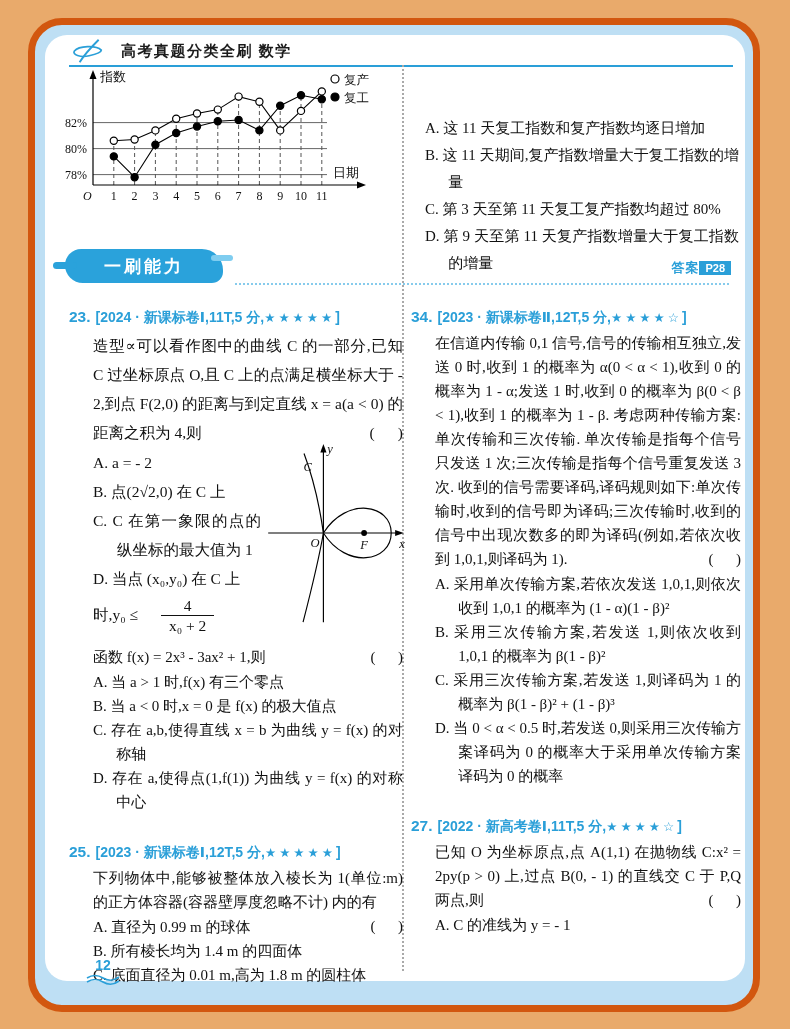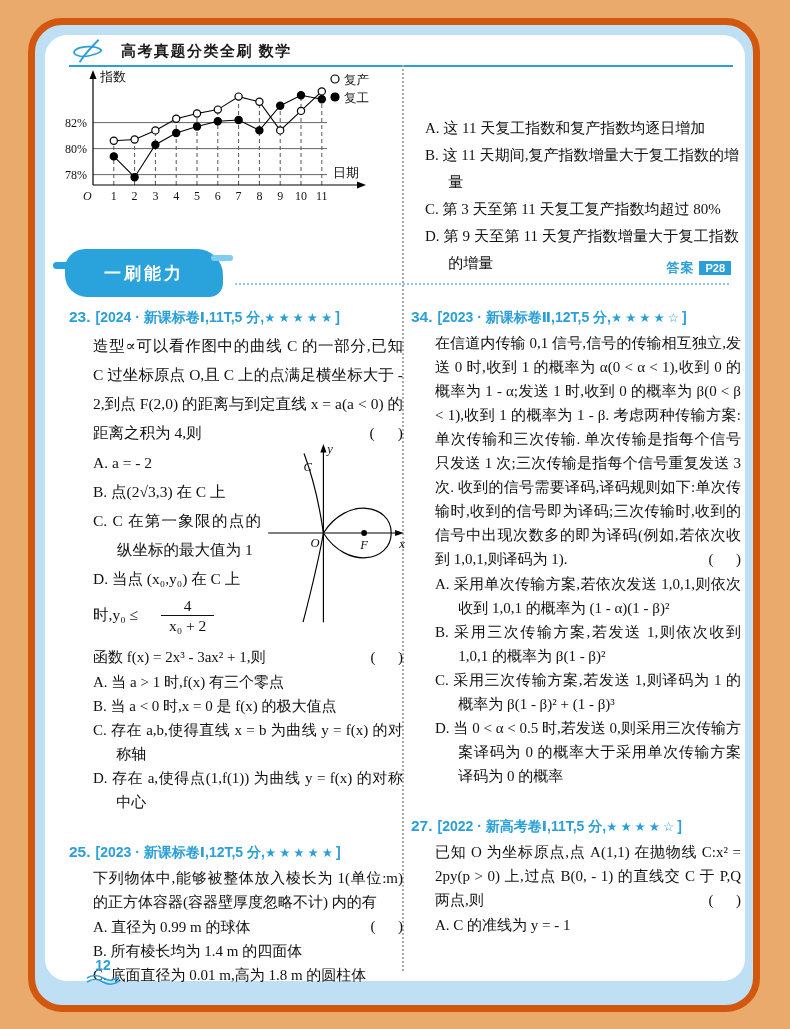--- a/index.html
+++ b/index.html
@@ -28,30 +28,30 @@
   }
   
   .chart-block{position:absolute;left:8px;top:30px;width:342px;height:150px;}
   .chart-options{position:absolute;left:380px;top:36px;width:314px;font-size:15px;line-height:27px;margin-top:44px;}
   .opt{padding-left:1.55em;text-indent:-1.55em;text-align:justify;}
   
   .v-divider{position:absolute;left:357px;top:30px;height:906px;width:0;border-left:2px dotted #a9a9a9;}
   .h-rule{position:absolute;left:190px;right:16px;top:248px;border-top:2px dotted #86cbec;}
   
   .banner{
-    position:absolute;left:20px;top:214px;width:158px;height:48px;
+    position:absolute;left:20px;top:214px;width:158px;height:34px;
     background:#2aa2db;border-radius:20px 26px 14px 22px;
     display:flex;align-items:center;justify-content:center;
     color:#fff;font-family:"Liberation Sans","DejaVu Sans",sans-serif;
     font-weight:bold;font-size:17px;letter-spacing:3px;
   }
   .banner::before{content:"";position:absolute;left:-12px;top:13px;width:24px;height:7px;background:#2aa2db;border-radius:4px;}
   .banner::after{content:"";position:absolute;right:-10px;top:6px;width:22px;height:6px;background:#7fcdf0;border-radius:4px;}
   
-  .answer{position:absolute;right:14px;top:224px;display:flex;align-items:center;gap:5px;font-family:"Liberation Sans","DejaVu Sans",sans-serif;}
+  .answer{position:absolute;right:14px;top:224px;display:flex;align-items:center;font-family:"Liberation Sans","DejaVu Sans",sans-serif;}
   .answer .lbl{color:#2a9fd8;font-size:13px;font-weight:bold;letter-spacing:1px;}
   .answer .chip{background:#2a9fd8;color:#fff;font-size:11px;font-weight:bold;padding:1px 6px;border-radius:0;}
   
   .col-left{position:absolute;left:24px;top:252px;width:334px;}
   .col-right{position:absolute;left:366px;top:252px;width:330px;}
   .problem{margin-bottom:8px;}
   .prob-head{
     font-family:"Liberation Sans","DejaVu Sans",sans-serif;
     font-size:14px;color:#2a9fd8;line-height:25px;display:flex;gap:5px;align-items:baseline;
   }
@@ -198,21 +198,21 @@
           <path d="M62,96 C86,58 132,66 132,96 C132,126 86,134 62,96"></path>
           <circle cx="104" cy="96" r="3" fill="#000" stroke="none"></circle>
           <text x="66" y="13">y</text>
           <text x="146" y="111" text-anchor="end">x</text>
           <text x="58" y="110" text-anchor="end">O</text>
           <text x="104" y="113" text-anchor="middle">F</text>
           <text x="50" y="32" text-anchor="end">C</text>
         </svg>
         <div>
             <div class="opt">A. a = - 2</div>
-            <div class="opt">B. 点(2√3,3) 在 C 上</div>
+            <div class="opt">B. 点(2√2,0) 在 C 上</div>
             <div class="opt">C. C 在第一象限的点的纵坐标的最大值为 1</div>
           </div>
         <div class="opt">D. 当点 (x₀,y₀) 在 C 上</div>
         <div class="fracline">
           <span>时,y₀ ≤</span>
           <span class="frac">
               <span class="fnum">4</span>
               <span class="fden">x₀ + 2</span>
             </span>
         </div>

